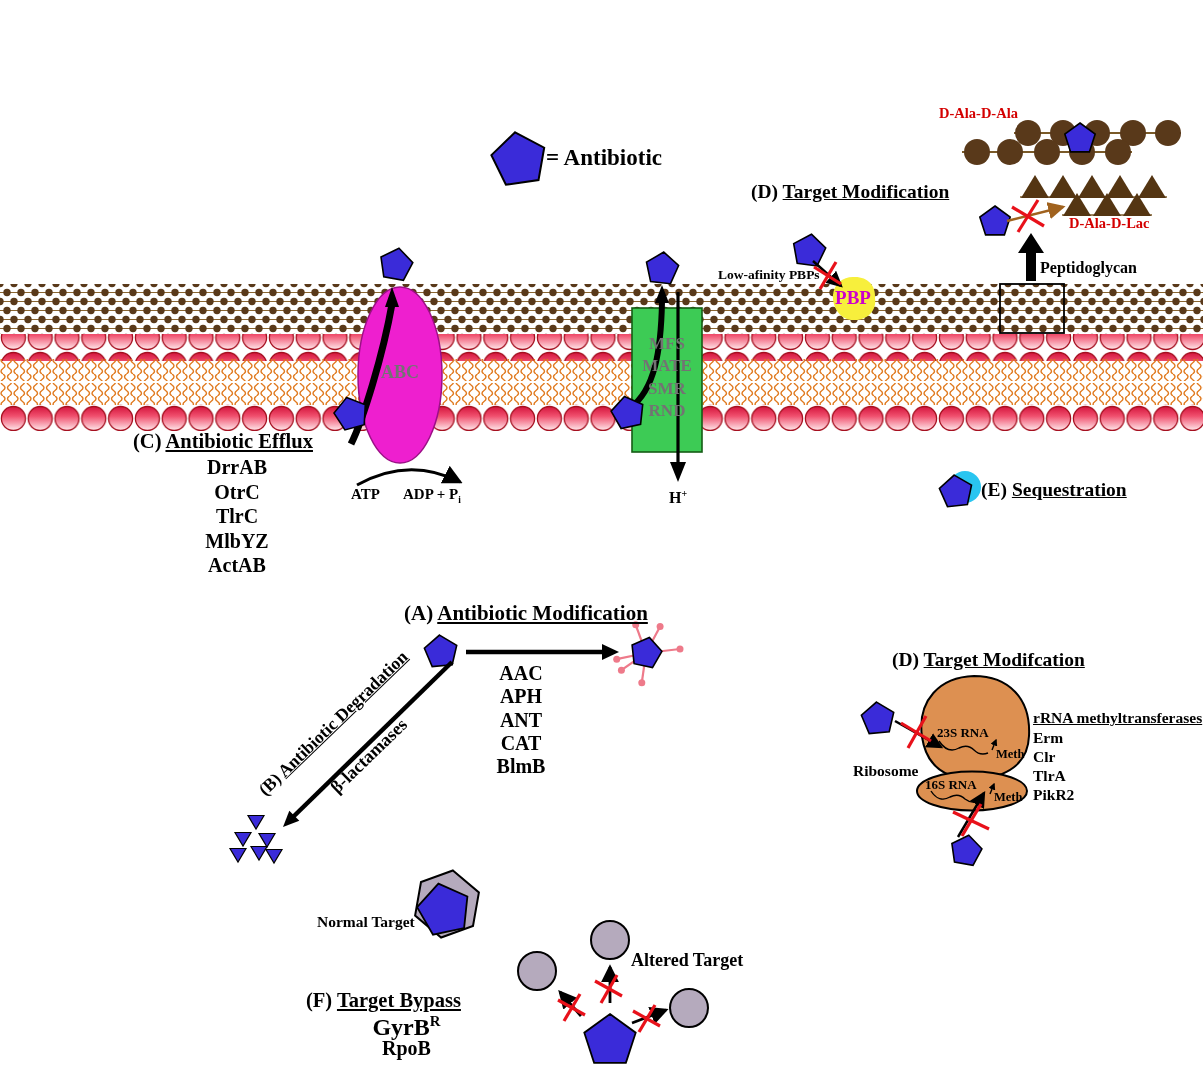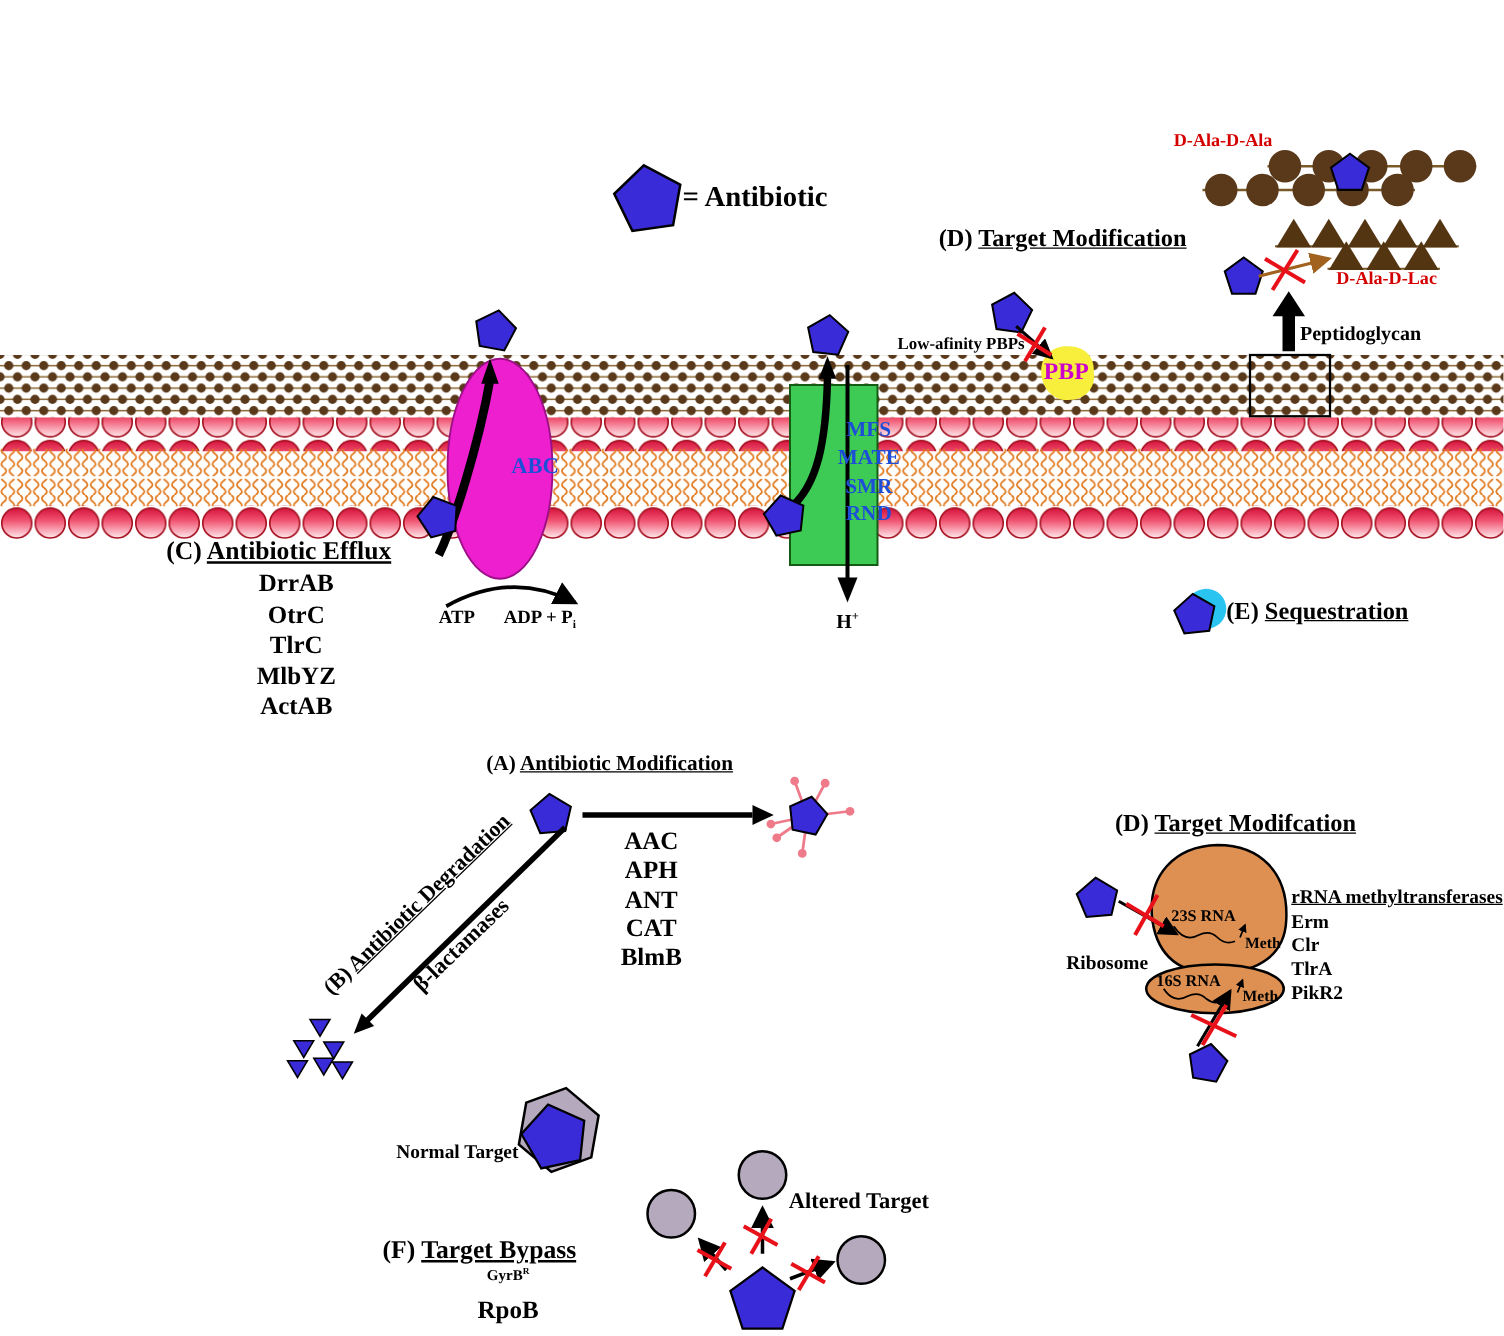--- a/index.html
+++ b/index.html
@@ -3,21 +3,21 @@
 <meta charset="utf-8">
 <style>
   html,body{margin:0;padding:0;background:#fff;}
   .canvas{position:relative;width:1203px;height:1069px;background:#ffffff;overflow:hidden;
           font-family:"Liberation Serif",serif;}
   svg.layer{position:absolute;left:0;top:0;}
   .lbl{position:absolute;font-weight:bold;color:#000;white-space:nowrap;line-height:1.15;}
   .u{text-decoration:underline;}
   .red{color:#d40000;}
   .magenta{color:#cc00cc;}
-  .white{color:#1d4ed8;padding-left:28px;}
+  .white{color:#737373;}
   .center{text-align:center;}
   .rot{transform:translate(-50%,-50%) rotate(-44deg);}
   sup,sub{font-size:0.62em;}
 </style>
 </head>
 <body>
 
 <div class="canvas">
 
 <svg class="layer" width="1203" height="1069" viewBox="0 0 1203 1069">
@@ -244,21 +244,21 @@
 <div class="lbl center" style="left:139px;top:455px;width:196px;font-size:20px;line-height:24.5px">
   <div>DrrAB</div>
   <div>OtrC</div>
   <div>TlrC</div>
   <div>MlbYZ</div>
   <div>ActAB</div>
 </div>
 
 <div class="lbl" style="left:981px;top:479px;font-size:19.5px"><span>(E)</span> <span class="u">Sequestration</span></div>
 
-<div class="lbl" style="left:389px;top:601px;font-size:17px"><span>(A)</span> <span class="u">Antibiotic Modification</span></div>
+<div class="lbl" style="left:404px;top:601px;font-size:21px"><span>(A)</span> <span class="u">Antibiotic Modification</span></div>
 <div class="lbl center" style="left:440px;top:662px;width:162px;font-size:20px;line-height:23.3px">
   <div>AAC</div>
   <div>APH</div>
   <div>ANT</div>
   <div>CAT</div>
   <div>BlmB</div>
 </div>
 
 <div class="lbl rot" style="left:333px;top:723px;font-size:17.5px"><span>(B)</span> <span class="u">Antibiotic Degradation</span></div>
 <div class="lbl rot" style="left:369px;top:756px;font-size:18px">β-lactamases</div>
@@ -272,17 +272,17 @@
 <div class="lbl u" style="left:1033px;top:709px;font-size:15.5px">rRNA methyltransferases</div>
 <div class="lbl" style="left:1033px;top:728px;font-size:15.5px;line-height:19px">
   <div>Erm</div>
   <div>Clr</div>
   <div>TlrA</div>
   <div>PikR2</div>
 </div>
 
 <div class="lbl" style="left:317px;top:913px;font-size:15.5px">Normal Target</div>
 <div class="lbl" style="left:306px;top:989px;font-size:20.5px"><span>(F)</span> <span class="u">Target Bypass</span></div>
-<div class="lbl center" style="left:369px;top:1013px;width:75px;font-size:12px"><span>GyrB</span><sup>R</sup></div>
+<div class="lbl center" style="left:369px;top:1013px;width:75px;font-size:24px"><span>GyrB</span><sup>R</sup></div>
 <div class="lbl center" style="left:369px;top:1037px;width:75px;font-size:20px">RpoB</div>
 <div class="lbl" style="left:631px;top:950px;font-size:18px">Altered Target</div>
 
 </div>
 
 </body></html>

